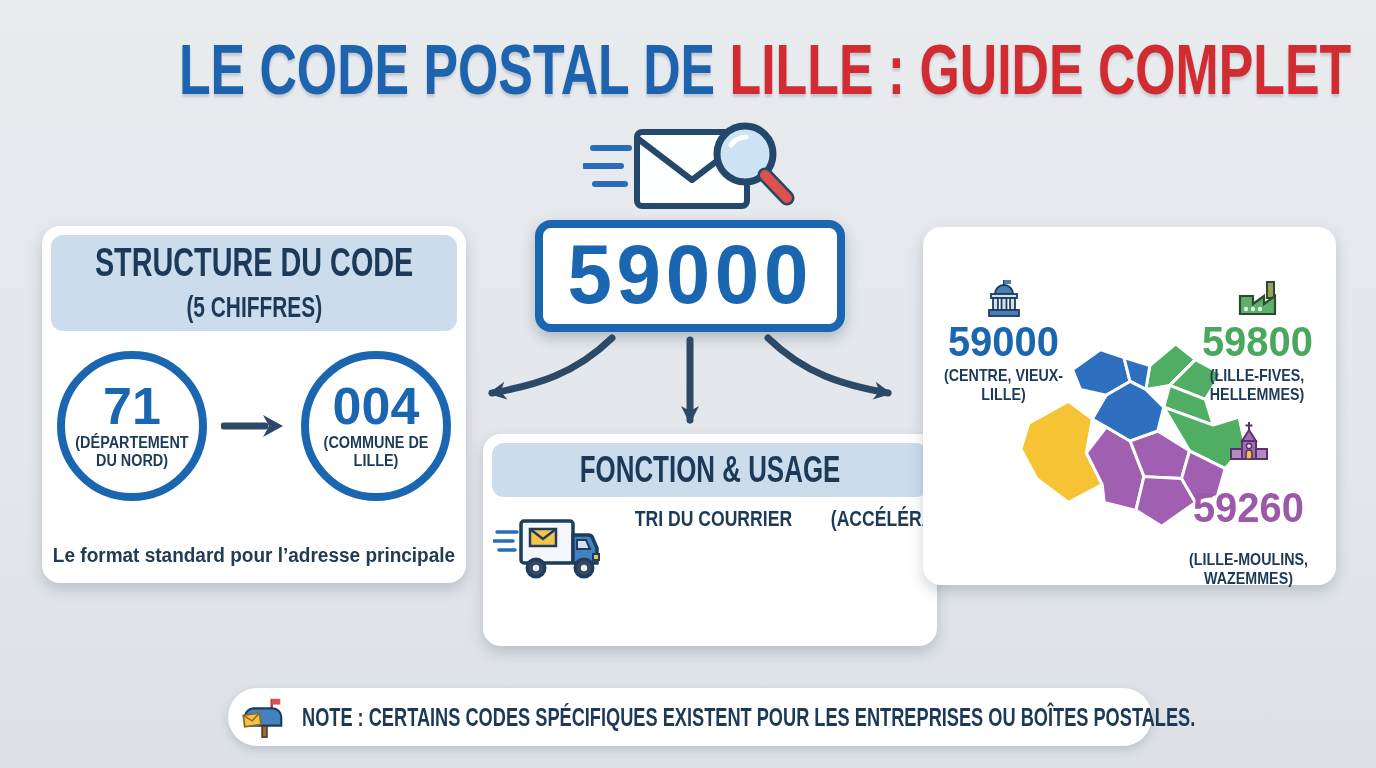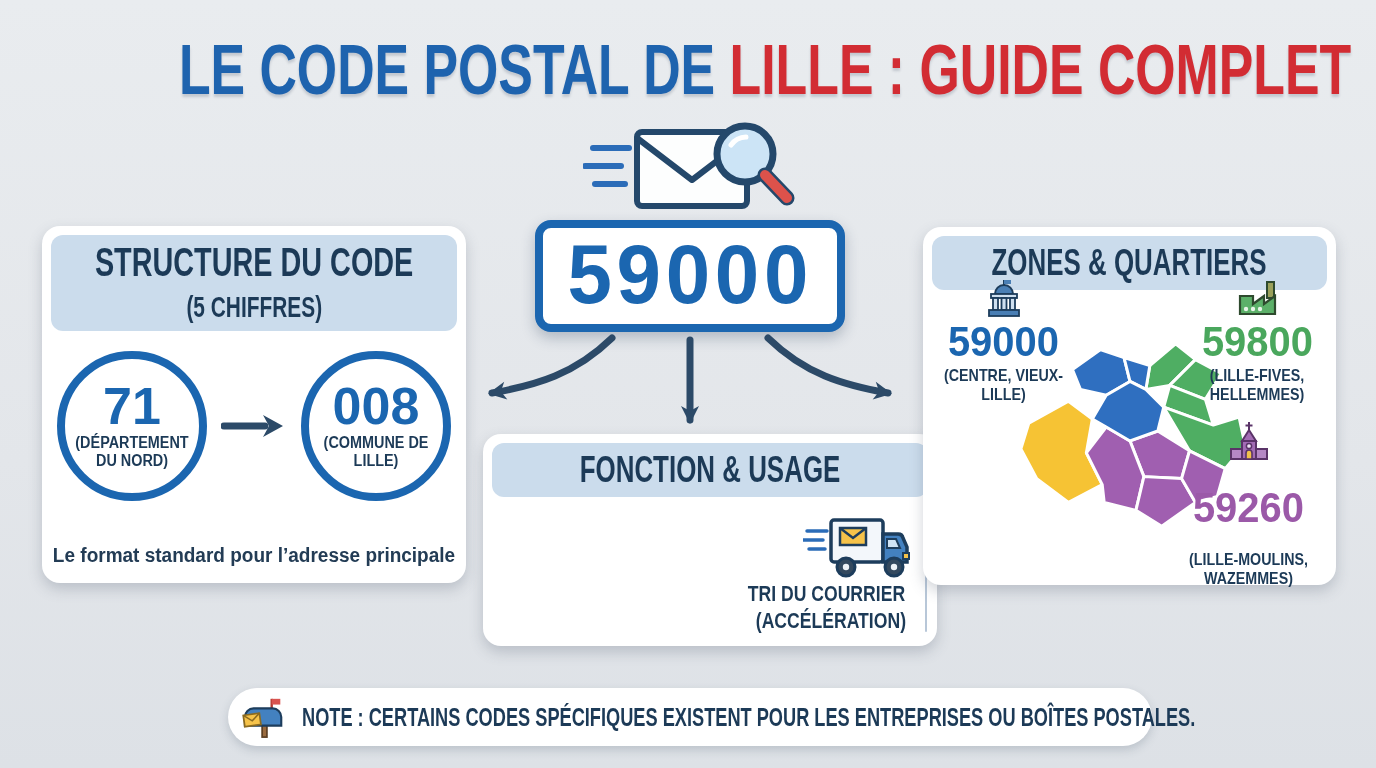--- a/index.html
+++ b/index.html
@@ -70,21 +70,21 @@
     font-size:16px; font-weight:800; text-align:center; line-height:1.12;
     width:136px; transform:scaleX(.9); margin-top:3px;
   }
   .footer-text{
     position:absolute; left:0; bottom:16px; width:100%; text-align:center;
     font-size:20px; font-weight:600; color:#233c55; white-space:nowrap; transform:scaleX(.95);
   }
 
   
   .func-cols{ position:absolute; left:10px; right:10px; top:72px; bottom:12px; display:flex; }
-  .func-item{ flex:1; display:flex; flex-direction:column; align-items:flex-end; }
+  .func-item{ flex:1; display:flex; flex-direction:row; align-items:flex-start; }
   .func-sep{ width:2px; background:#b8c7d8; border-radius:2px; margin:2px 0; }
   .func-icon{ height:76px; display:flex; align-items:flex-end; justify-content:center; }
   .func-line{
     font-size:22px; font-weight:800; color:#1c3a57; white-space:nowrap;
     transform:scaleX(.8); line-height:1.2;
   }
 
   
   .zone-map{ position:absolute; left:88px; top:100px; width:238px; height:210px; }
   .zone{ position:absolute; display:flex; flex-direction:column; align-items:center; text-align:center; }
@@ -157,21 +157,21 @@
     <div class="circles">
       <div class="circle">
         <div class="c-num">71</div>
         <div class="c-label">(DÉPARTEMENT DU NORD)</div>
       </div>
       <svg width="66" height="26" viewBox="0 0 66 26">
         <line x1="3" y1="13" x2="44" y2="13" stroke="#2c4a68" stroke-width="7" stroke-linecap="round"></line>
         <path d="M42,2 L62,13 L42,24 L48,13 Z" fill="#2c4a68"></path>
       </svg>
       <div class="circle">
-        <div class="c-num">008</div>
+        <div class="c-num">004</div>
         <div class="c-label">(COMMUNE DE LILLE)</div>
       </div>
     </div>
     <div class="footer-text">Le format standard pour l’adresse principale</div>
   </section>
 
   <section class="panel function">
     <div class="band">
       <div class="bt">FONCTION &amp; USAGE</div>
     </div>
@@ -197,23 +197,20 @@
           </svg>
         </div>
         <div class="func-line">TRI DU COURRIER</div>
         <div class="func-line">(ACCÉLÉRATION)</div>
       </div>
       <div class="func-sep"></div>
     </div>
   </section>
 
   <section class="panel zones">
-    <div class="band">
-      <div class="bt">ZONES &amp; QUARTIERS</div>
-    </div>
 
     <svg class="zone-map" viewBox="0 0 240 210">
       <g stroke="#ffffff" stroke-width="3" stroke-linejoin="round">
         <g fill="#f6c334">
           <path d="M18,96 L58,74 L82,92 L76,126 L92,158 L58,176 L26,152 L10,122 Z"></path>
         </g>
         <g fill="#4fae63">
           <path d="M140,38 L166,16 L186,32 L160,58 L136,62 Z"></path>
           <path d="M186,32 L212,46 L196,72 L160,58 Z"></path>
           <path d="M160,58 L196,72 L204,98 L154,80 Z"></path>

